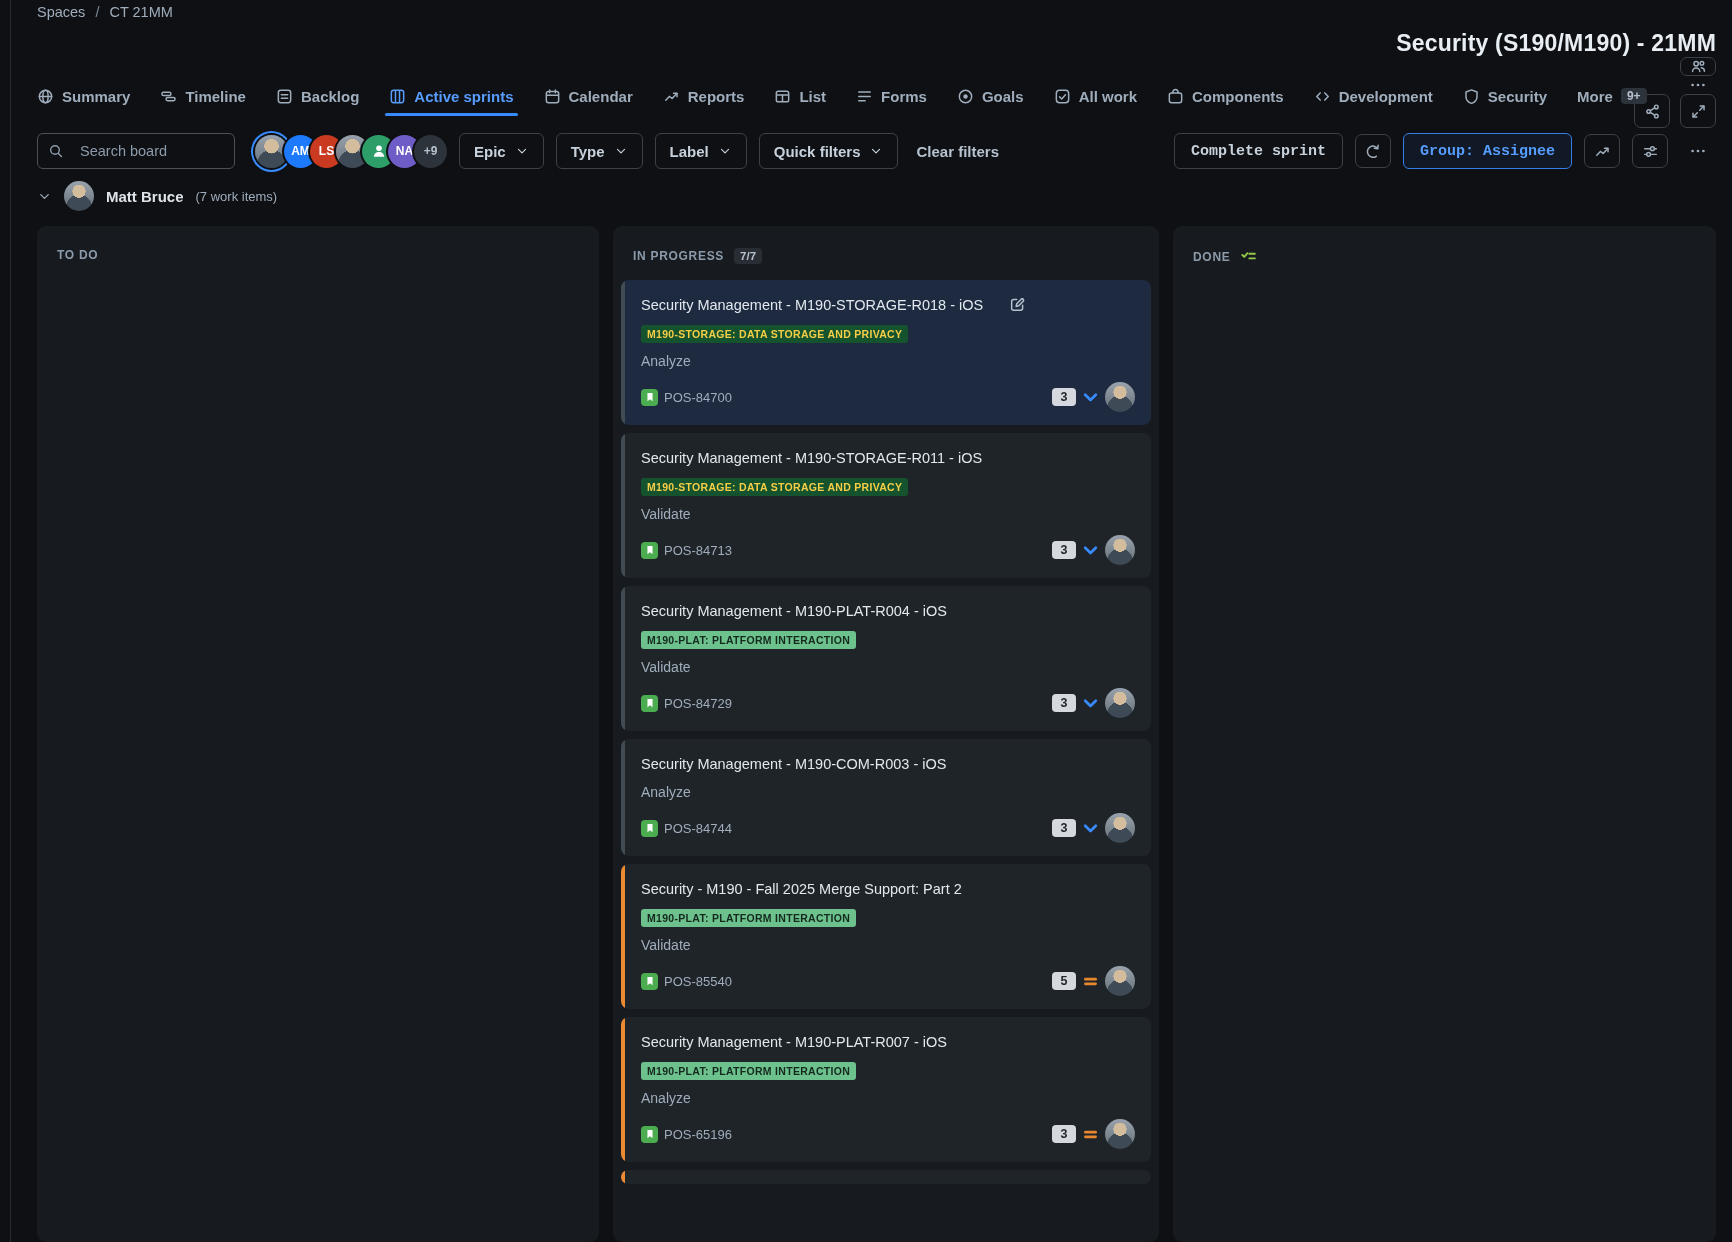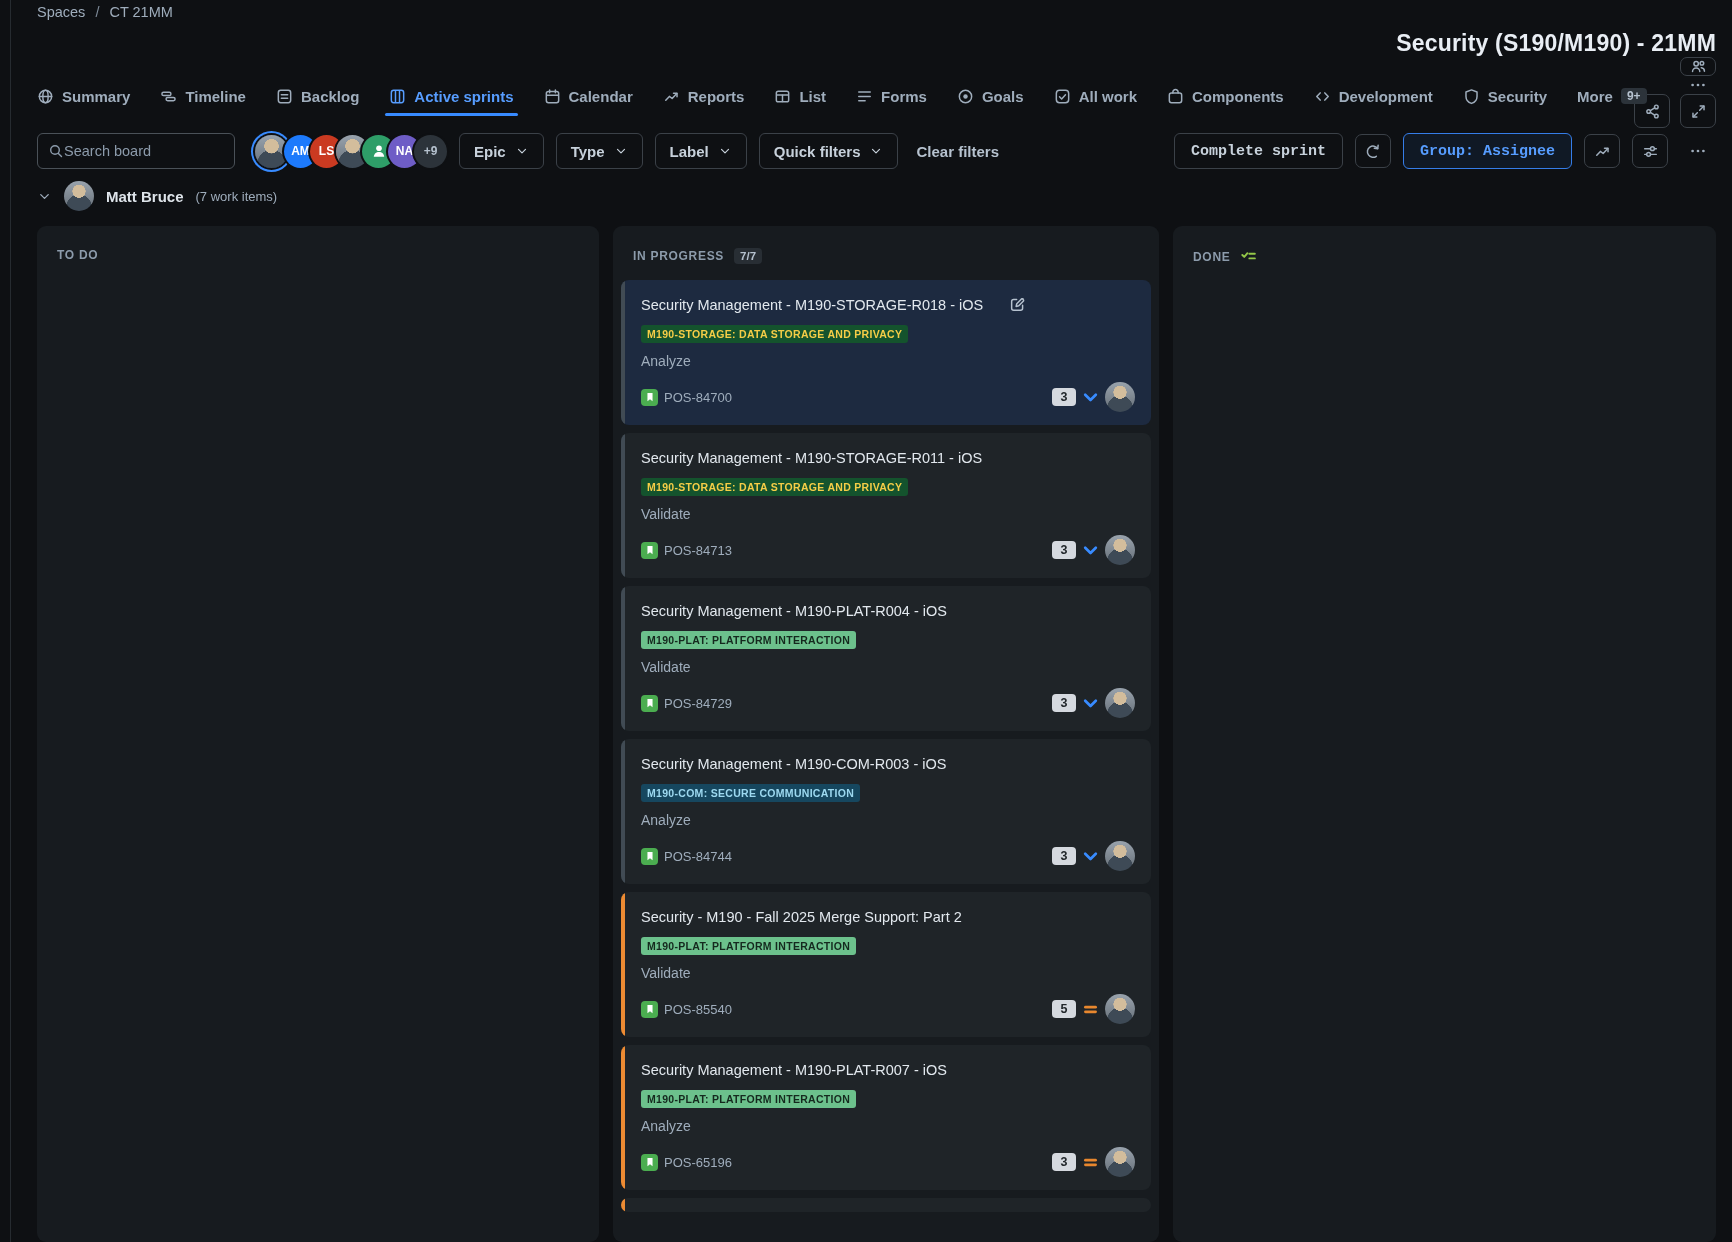--- a/index.html
+++ b/index.html
@@ -33,21 +33,21 @@
 
   
   .tabs { display:flex; align-items:center; gap:30px; margin-top:12px; height:26px; }
   .tab { display:flex; align-items:center; gap:8px; font-size:15px; font-weight:600; color:#9FADBC; position:relative; padding-bottom:2px; }
   .tab.active { color:#579DFF; }
   .tab.active::after { content:""; position:absolute; left:-4px; right:-4px; bottom:-9px; height:2.5px; background:#388BFF; border-radius:2px; }
   .tab .badge { background:#2C333A; color:#B6C2CF; font-size:12px; font-weight:700; border-radius:4px; padding:1px 6px; }
 
   
   .toolbar { display:flex; align-items:center; margin-top:22px; height:38px; gap:12px; }
-  .search-box { display:flex; align-items:center; gap:0; width:198px; height:36px; padding:14px 10px;
+  .search-box { display:flex; align-items:center; gap:16px; width:198px; height:36px; padding:14px 10px;
                 border:1px solid #4A5158; border-radius:6px; color:#8C9BAB; }
   .search-box input { background:transparent; border:none; outline:none; color:#C7D1DB; font-size:14.5px; width:140px; }
   .search-box input::placeholder { color:#8C9BAB; }
 
   .avatar-stack { display:flex; align-items:center; margin-left:8px; }
   .avatar { width:33px; height:33px; border-radius:50%; display:flex; align-items:center; justify-content:center;
             font-size:12px; font-weight:700; color:#fff; box-shadow:0 0 0 2px #0E1013; }
   .avatar-stack .avatar { margin-left:-7px; }
   .avatar-stack .avatar:first-child { margin-left:0; }
   .avatar.sel { box-shadow:0 0 0 2px #0E1013, 0 0 0 4px #388BFF; margin-right:3px; }
@@ -491,21 +491,20 @@
                 </svg>
               </span>
             <span class="avatar photo sm"></span>
           </div>
         </article>
 
         <article class="card">
           <div class="card-title-row">
               <span class="card-title">Security Management - M190-COM-R003 - iOS</span>
             </div>
-          <div class="chip-row"><span class="chip chip-blue">M190-COM: SECURE COMMUNICATION</span></div>
           <div class="card-status">Analyze</div>
           <div class="card-footer">
             <span class="type-icon">
                 <svg width="12" height="12" viewBox="0 0 16 16" style="stroke:none;fill:#fff">
                   <path d="M4.6 2.6h6.8v11l-3.4-2.7-3.4 2.7z"></path>
                 </svg>
               </span>
             <span class="card-key">POS-84744</span>
             <span class="spacer"></span>
             <span class="estimate">3</span>

